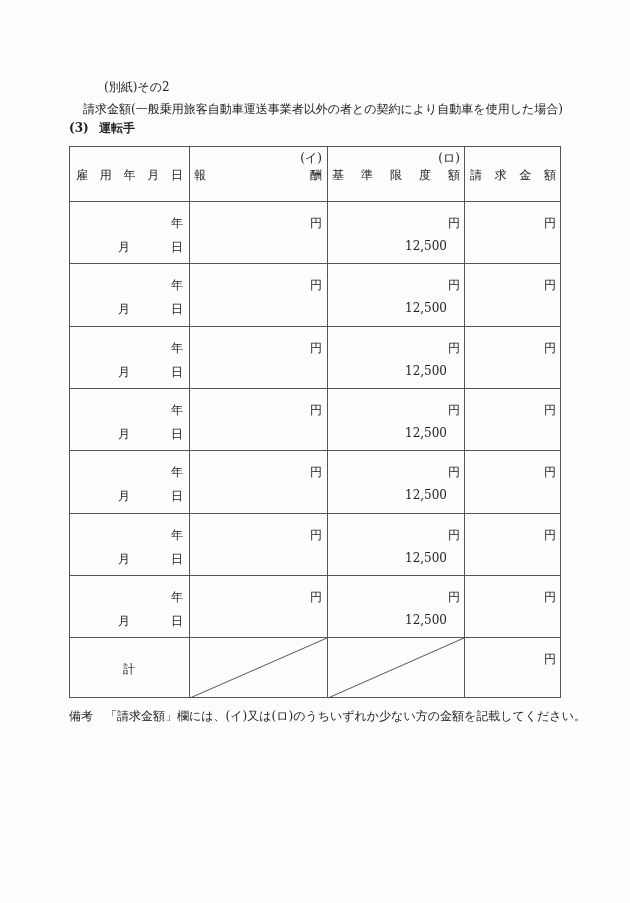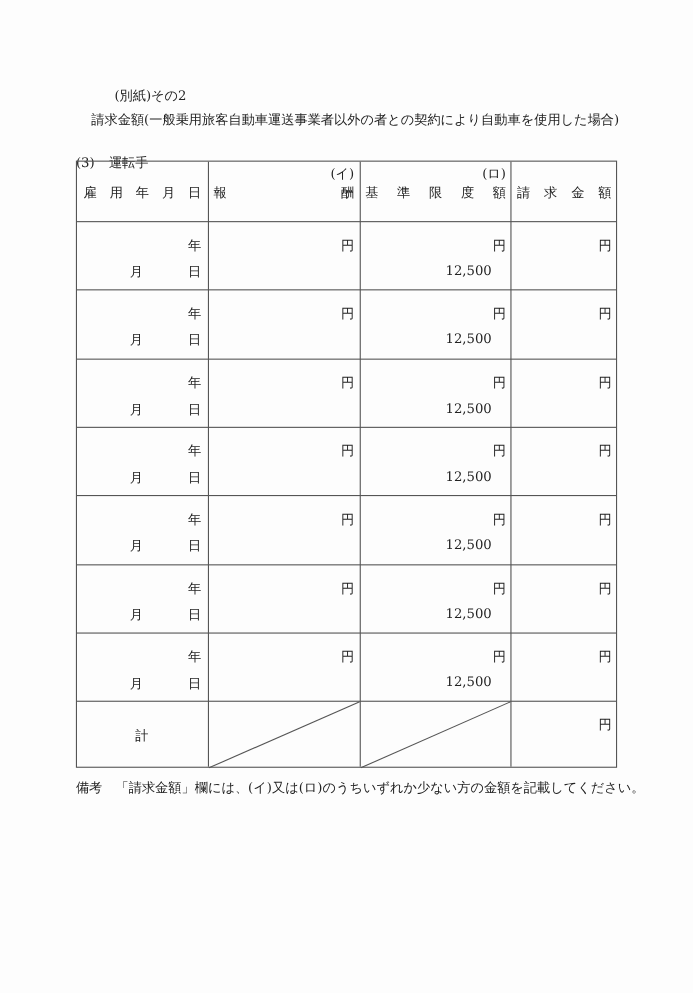--- a/index.html
+++ b/index.html
@@ -1,21 +1,21 @@
 <!DOCTYPE html>
 <html><head>
 <meta charset="utf-8">
 <style>
   html, body { margin: 0; padding: 0; background: #fdfdfd; }
   body { width: 630px; height: 903px; position: relative; overflow: hidden;
          font-family: "DejaVu Serif", "Liberation Serif", serif; color: #222; font-size: 12px; }
   .abs { position: absolute; white-space: nowrap; }
   .line1 { left: 69px; top: 79px; margin-left: 35px; }
   .line2 { left: 83px; top: 101px; }
-  .line3 { left: 69px; top: 140px; }
+  .line3 { left: 69px; top: 120px; font-weight: bold; }
   .line3 .num { display: inline-block; width: 30px; }
   .table { position: absolute; left: 69px; top: 146px; width: 492px; height: 552px;
            border: 1px solid #555; box-sizing: border-box; }
   .vline { position: absolute; top: 0; bottom: 0; width: 1px; background: #555; }
   .hline { position: absolute; left: 0; right: 0; height: 1px; background: #555; }
   .cell { position: absolute; }
   .hdr-spaced { display: flex; justify-content: space-between; }
   .t-right { text-align: right; }
   .note { left: 69px; top: 708px; }
   .note .label { display: inline-block; width: 36px; }

